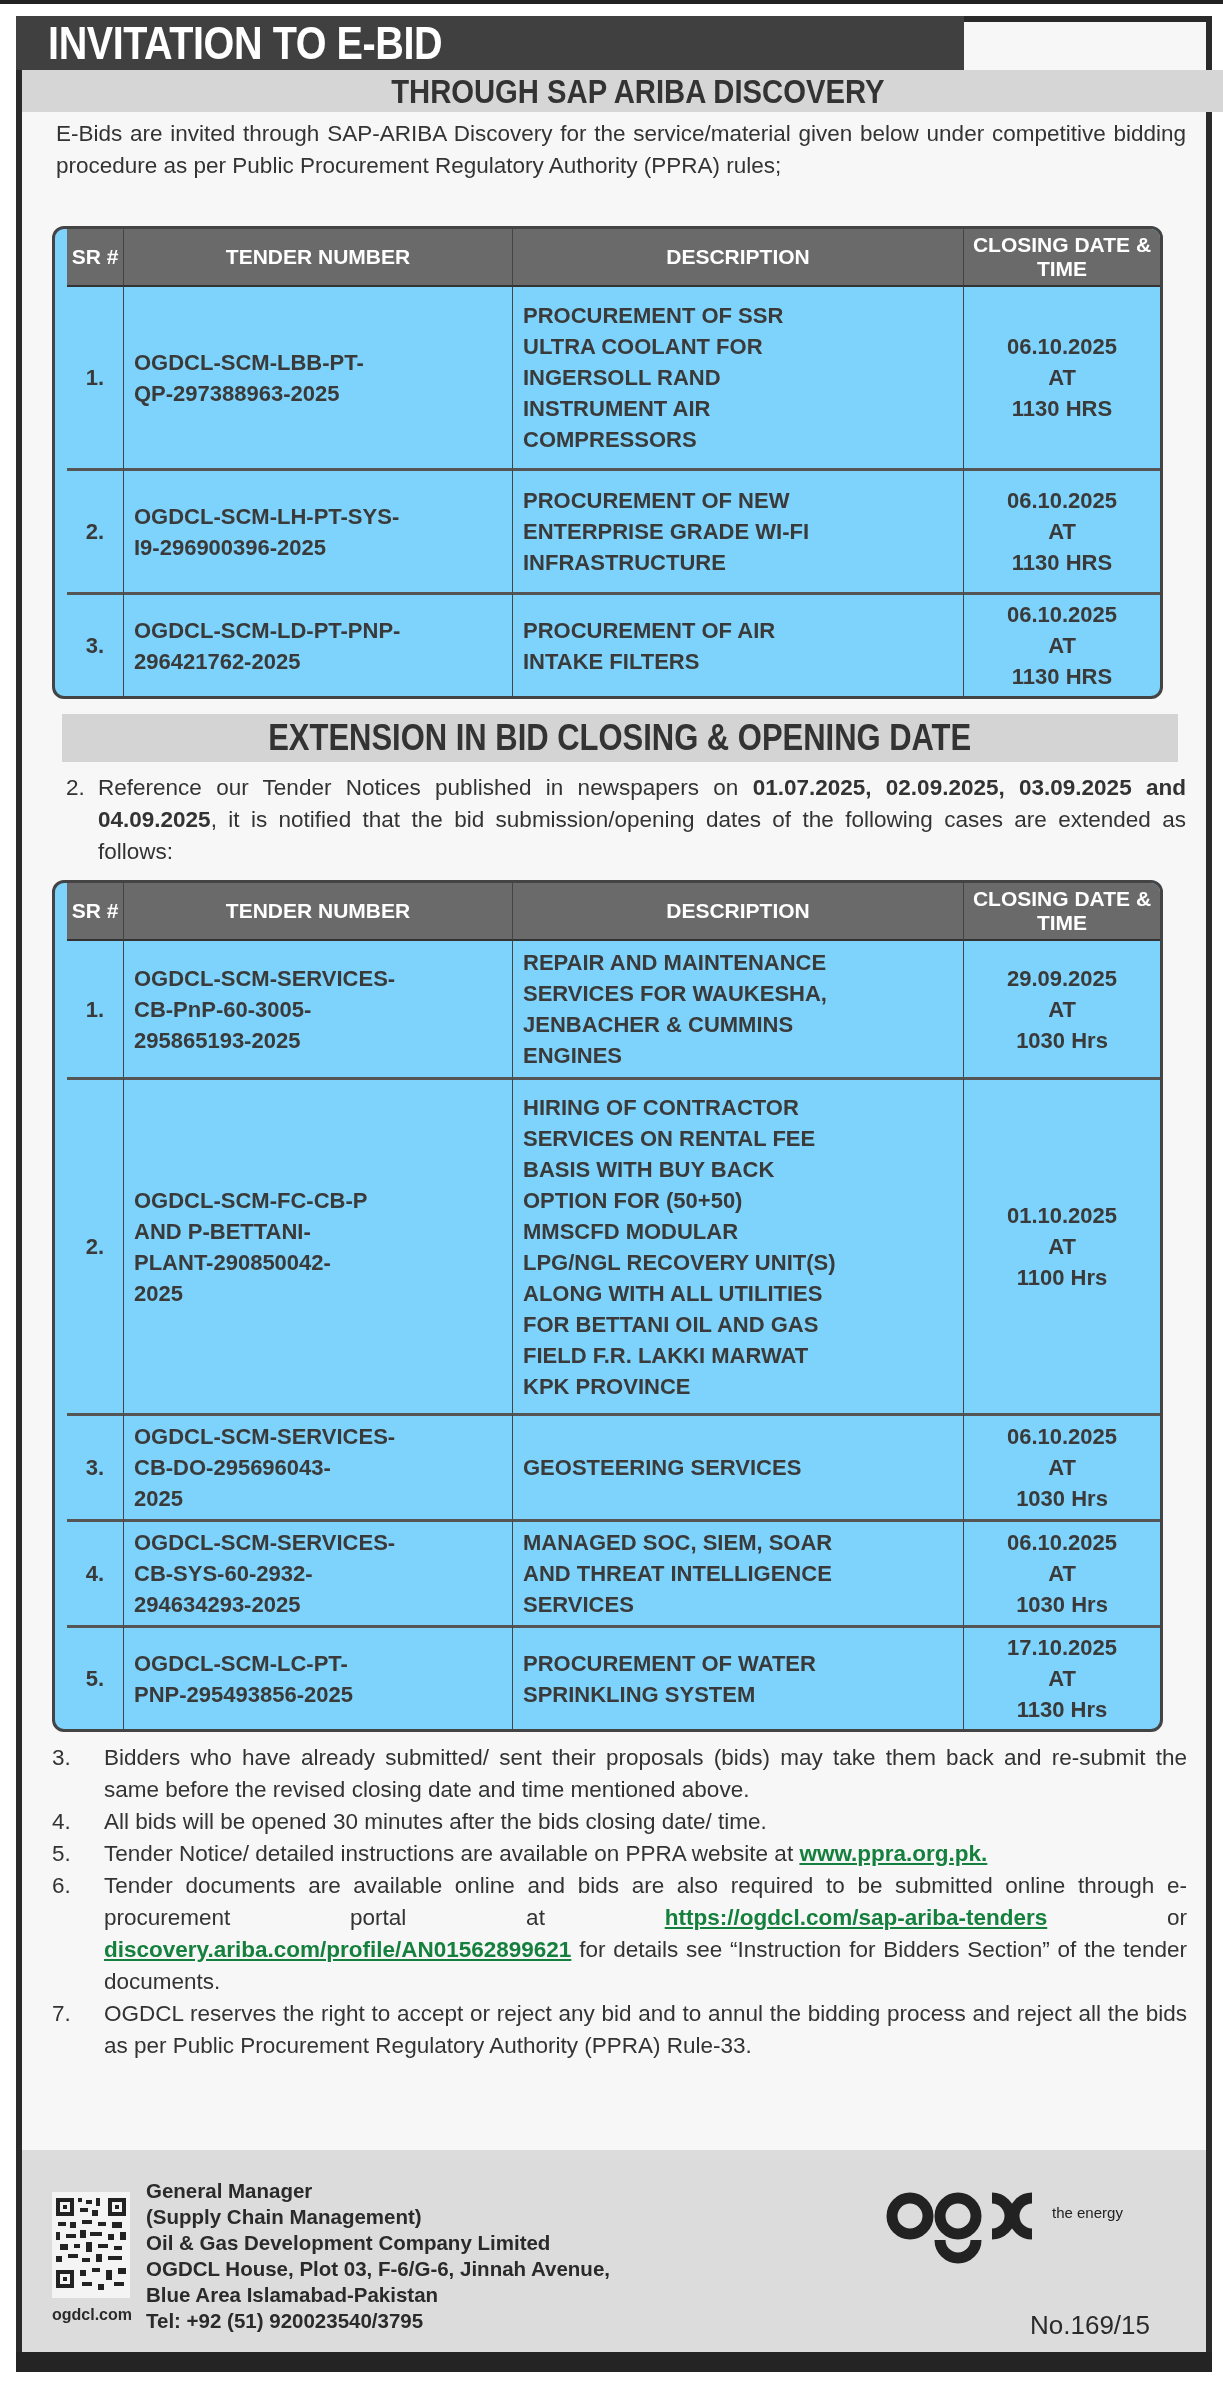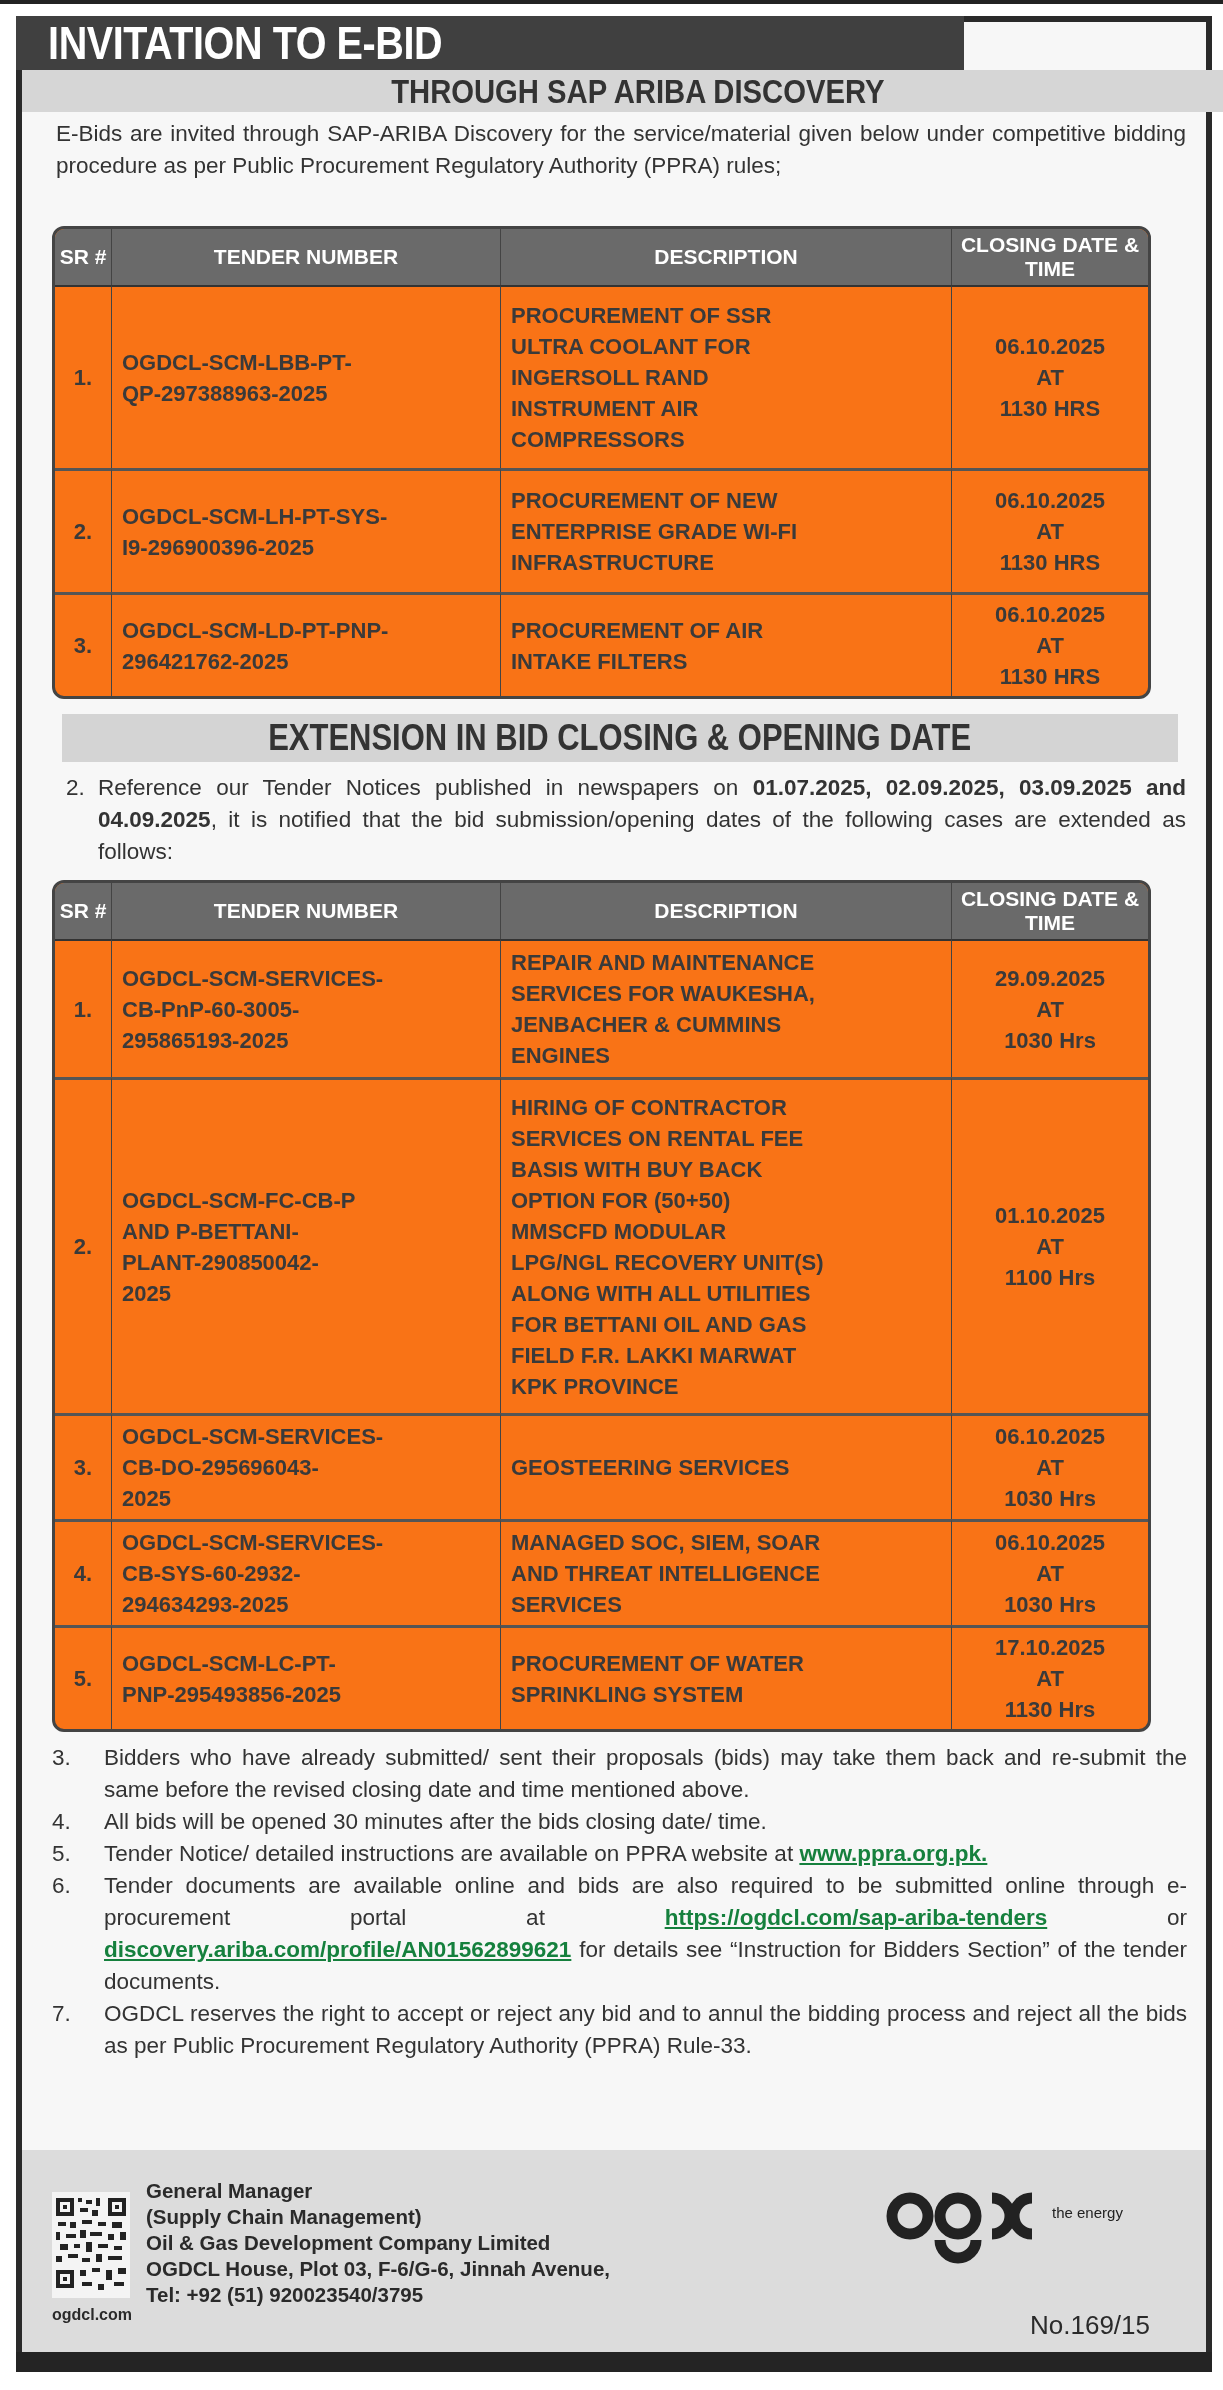--- a/index.html
+++ b/index.html
@@ -12,21 +12,21 @@
                color: #fff; text-align: left; font-weight: bold; font-size: 46px; line-height: 54px;
                letter-spacing: -0.5px; transform-origin: center; }
   .title-bar span { display: inline-block; transform: scaleX(0.86); }
   .subtitle-bar { position: absolute; left: 22px; top: 70px; width: 1184px; height: 42px; background: #d6d6d6;
                   color: #333; text-align: center; font-weight: bold; font-size: 34px; line-height: 42px; padding-left: 24px; }
   .subtitle-bar span { display: inline-block; transform: scaleX(0.86); }
   .intro { position: absolute; left: 56px; top: 118px; width: 1130px; font-size: 22.5px; line-height: 32px;
            text-align: justify; color: #333; }
 
   table.tender { position: absolute; left: 52px; border-collapse: separate; border-spacing: 0;
-                 border: 3px solid #444; border-radius: 12px; overflow: hidden; background: #f97316; }
+                 border: 3px solid #444; border-radius: 12px; overflow: hidden; background: #7dd3fc; padding-left: 12px; }
   table.tender th { background: #6a6a6a; color: #fff; font-weight: bold; font-size: 21px; line-height: 24px;
                     padding: 4px 4px; border-right: 1px solid #444; text-align: center; }
   table.tender th:last-child { border-right: none; }
   table.tender td { font-weight: bold; font-size: 22px; line-height: 31px; color: #3a3a3a;
                     border-right: 1px solid #444; border-top: 3px solid #555; vertical-align: middle; padding: 4px 10px; }
   table.tender td:last-child { border-right: none; }
   table.tender tr:first-child td { border-top: 2px solid #333; }
   table.tender td.sr { text-align: center; padding: 0 6px; width: 44px; }
   table.tender td.tn { width: 368px; }
   table.tender td.desc { width: 430px; white-space: pre-line; }
@@ -274,20 +274,21 @@
       <rect x="62" y="90" width="10" height="4"></rect>
   </g>
 </svg>
 <div class="qr-label">ogdcl.com</div>
 
 <div class="sig">
   <div>General Manager</div>
   <div>(Supply Chain Management)</div>
   <div>Oil &amp; Gas Development Company Limited</div>
   <div>OGDCL House, Plot 03, F-6/G-6, Jinnah Avenue,</div>
+  <div>Blue Area Islamabad-Pakistan</div>
   <div>Tel: +92 (51) 920023540/3795</div>
 </div>
 
 <svg class="logo" viewBox="0 0 280 80">
   <g fill="none" stroke="#222" stroke-width="11">
     <circle cx="30" cy="28" r="18"></circle>
     <circle cx="78" cy="28" r="18"></circle>
     <path d="M60 52 a18 18 0 0 0 36 0"></path>
     <path d="M112 10 a18 18 0 0 1 0 36"></path>
     <path d="M152 10 a18 18 0 0 0 0 36"></path>

